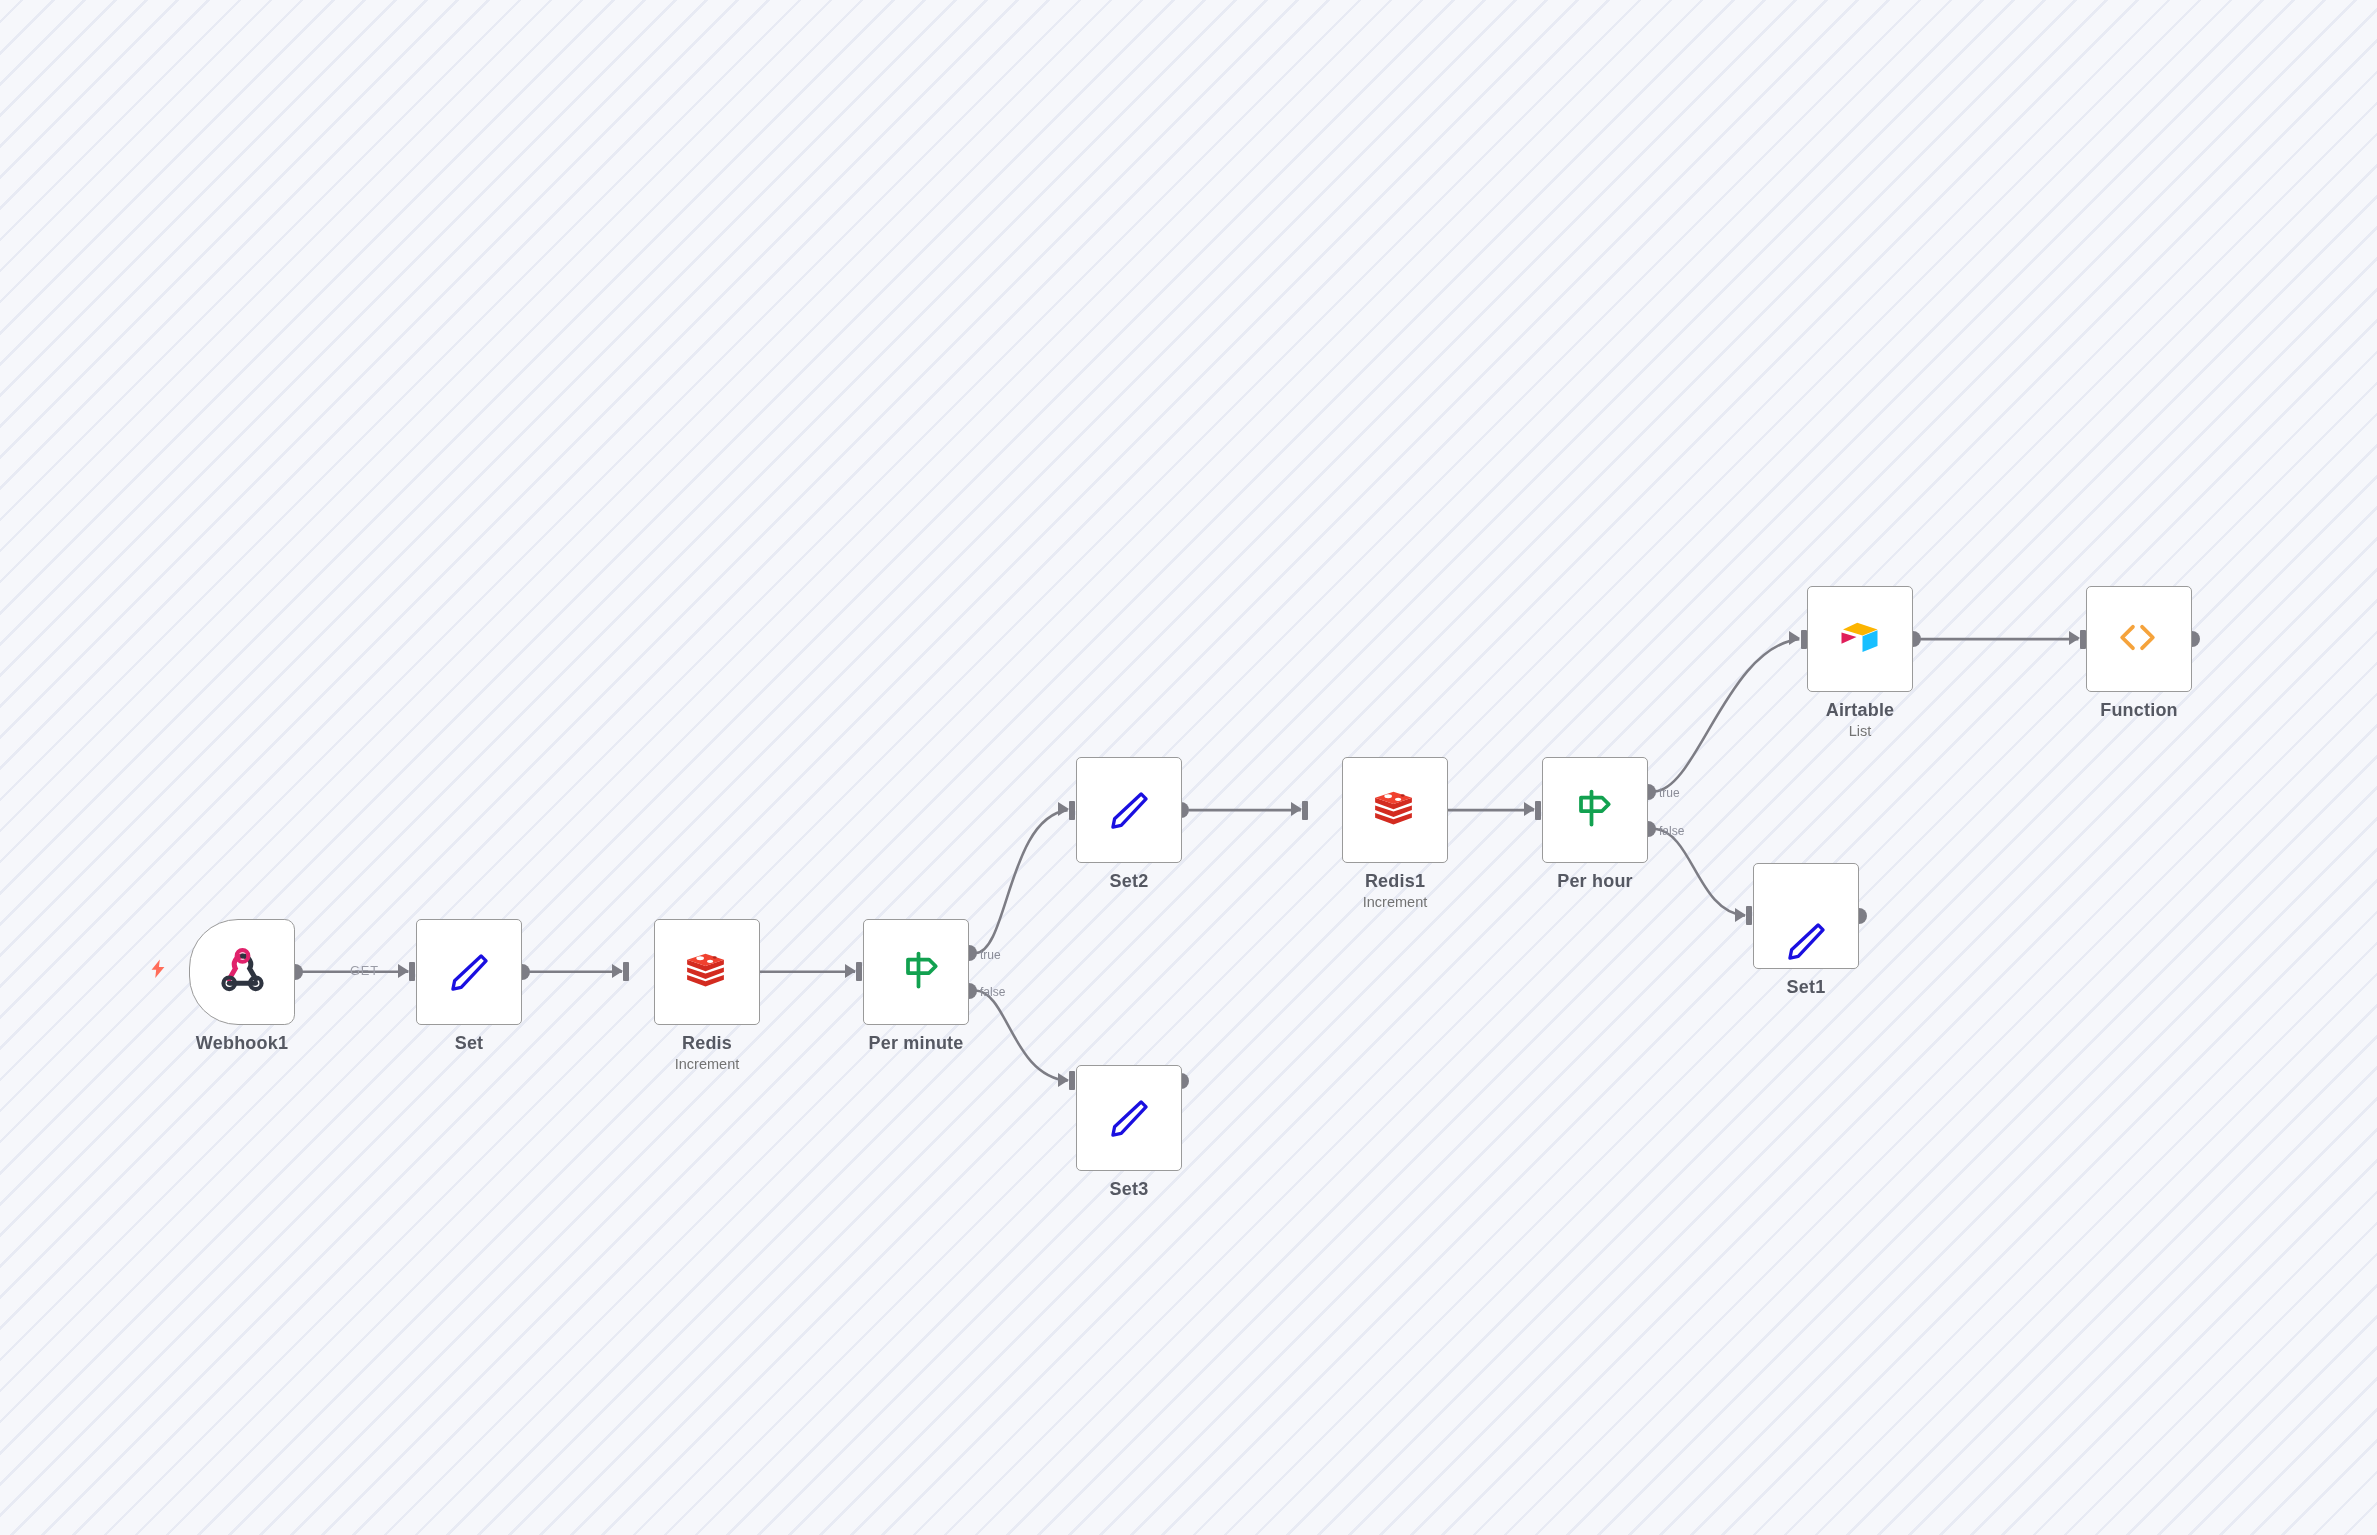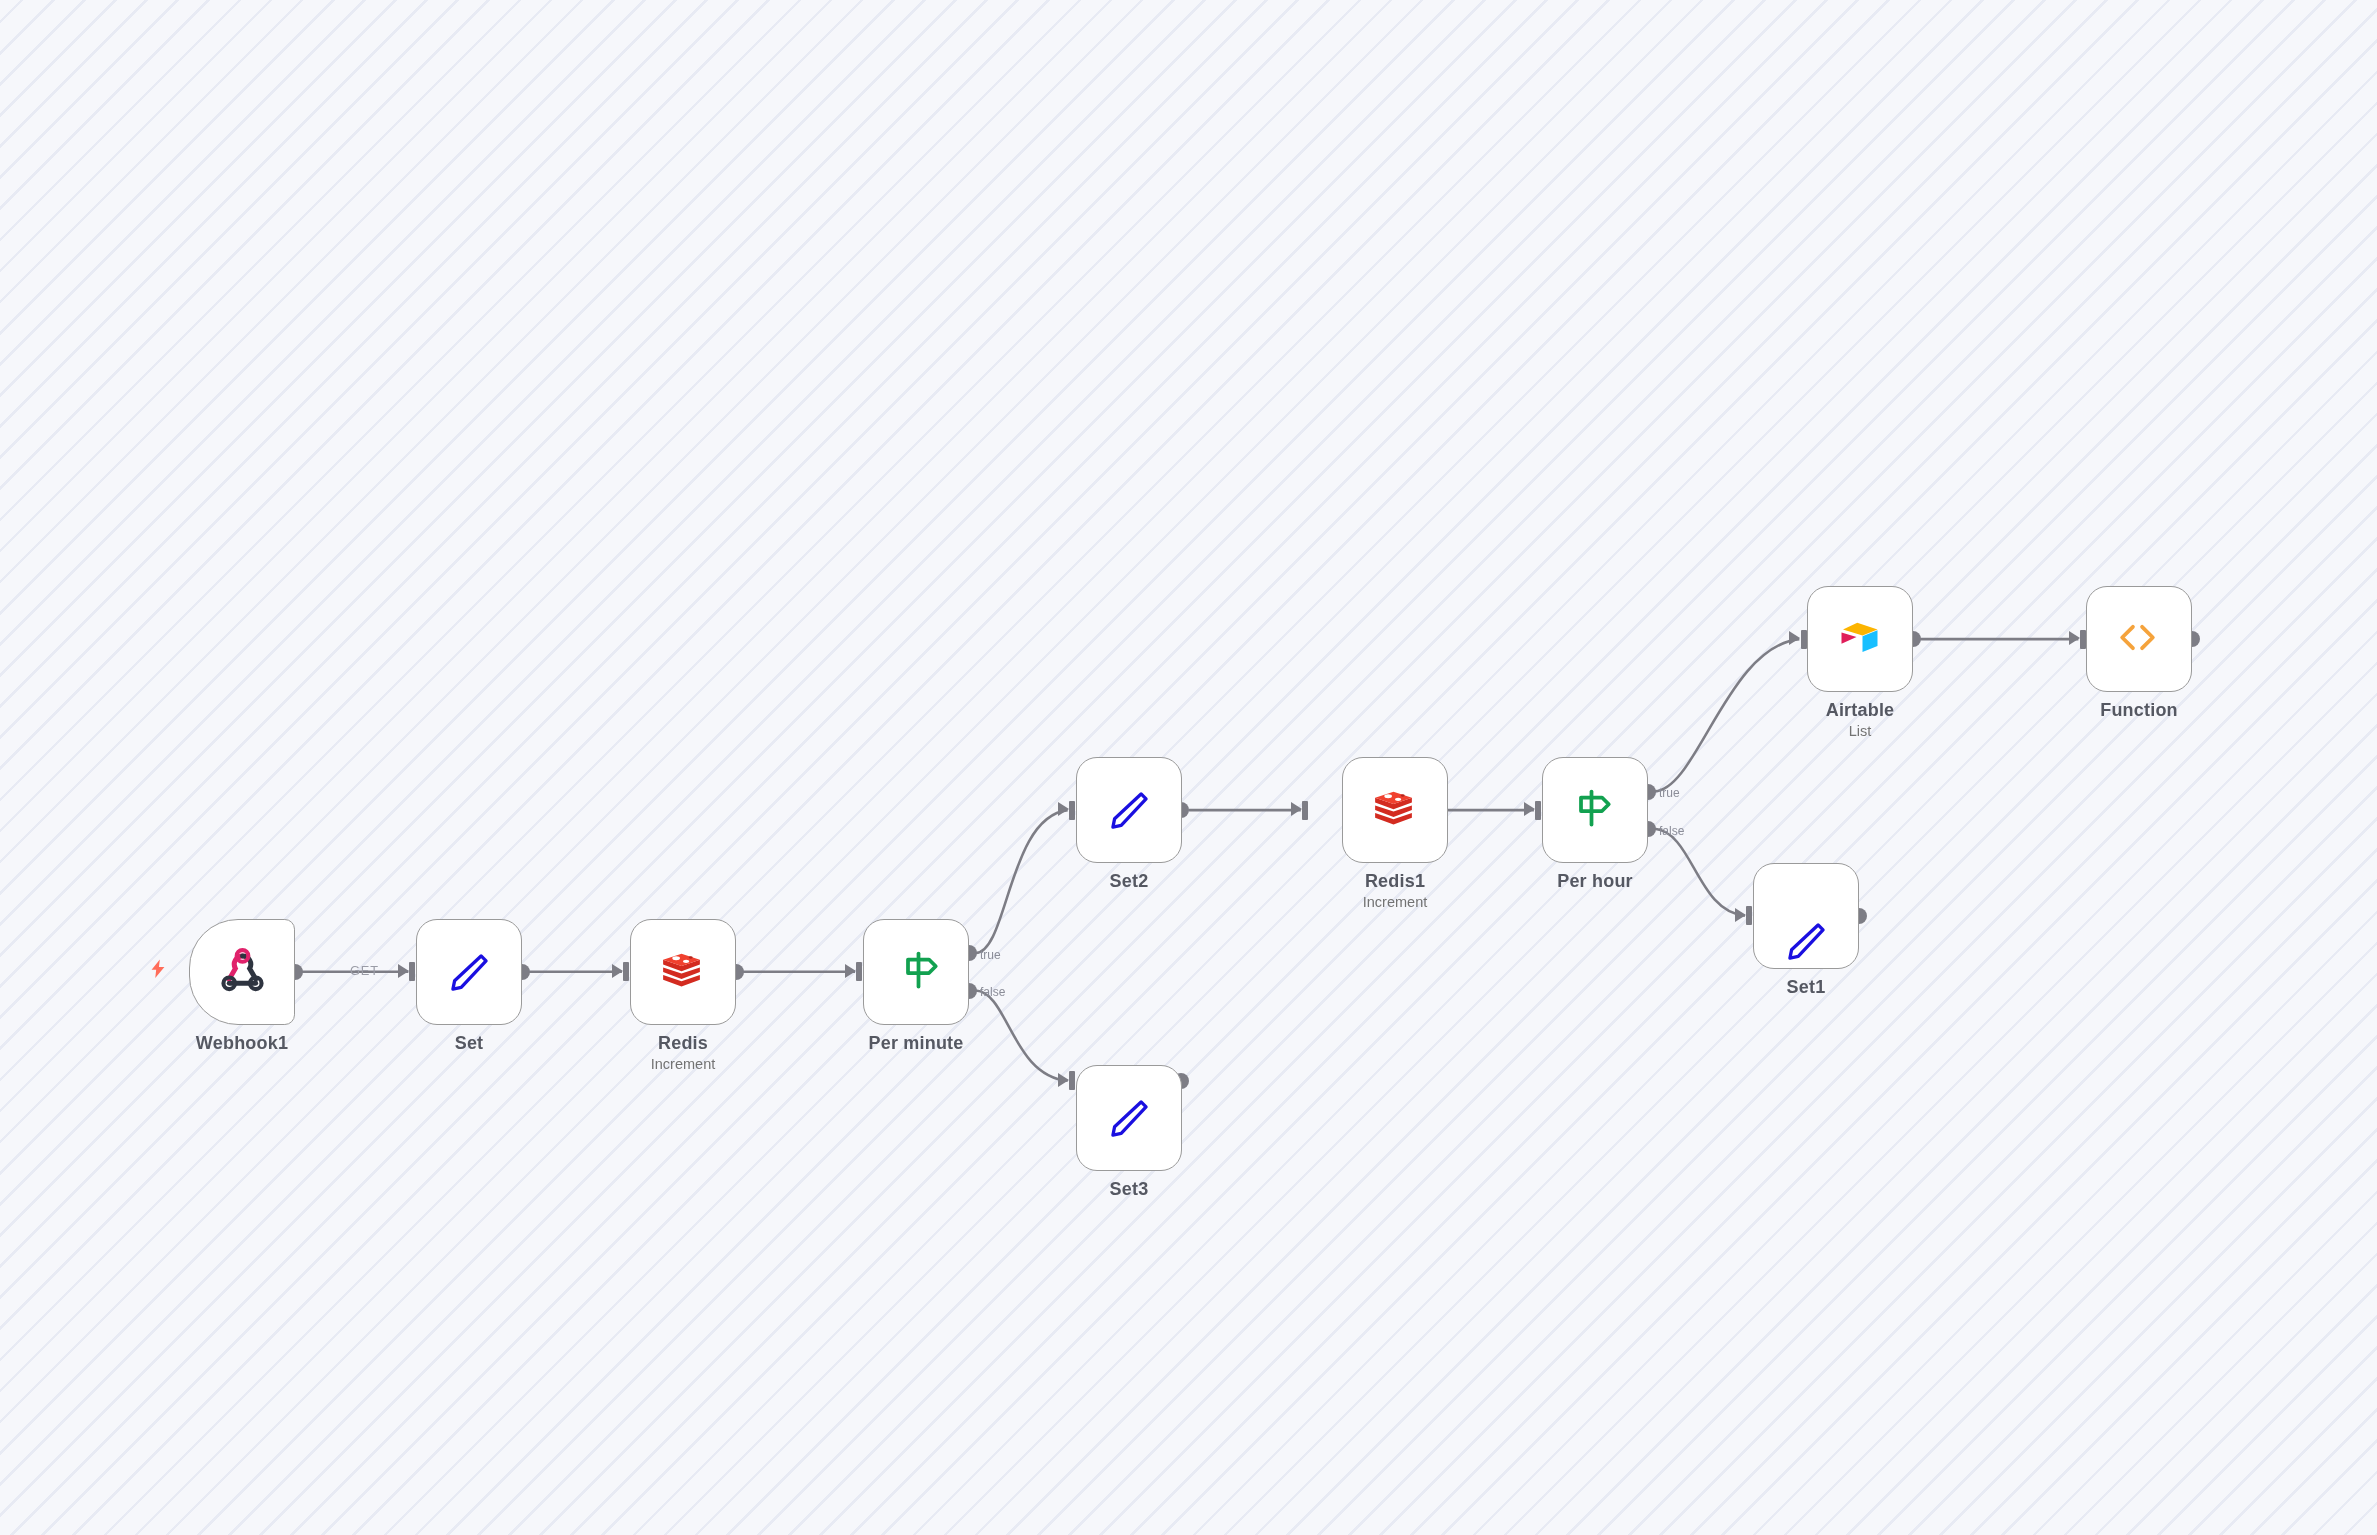--- a/index.html
+++ b/index.html
@@ -32,21 +32,21 @@
     pointer-events: none;
   }
 
   .node {
     position: absolute;
     box-sizing: border-box;
     width: 106px;
     height: 106px;
     background: #ffffff;
     border: 1.7px solid #9a9a9a;
-    border-radius: 21px;
+    border-radius: 5px;
     display: flex;
     align-items: center;
     justify-content: center;
   }
   .node.trigger {
     border-radius: 49px 10.2px 10.2px 49px;
   }
 
   .node-icon {
     width: 53px;
@@ -238,21 +238,21 @@
     <span class="node-icon">
       <svg viewBox="0 0 64 64" width="53" height="53" xmlns="http://www.w3.org/2000/svg">
         <path d="M46 12 L52 18 L22 50 L12 52 L14 42 Z" fill="none" stroke="#1a0fe0" stroke-width="4" stroke-linejoin="round"></path>
       </svg>
     </span>
     <div class="node-caption">
       <div class="node-title">Set</div>
     </div>
   </div>
 
-  <div class="node" style="left:630px; top:919px;">
+  <div class="node" style="left:654px; top:919px;">
     <span class="node-icon">
       <svg viewBox="0 0 64 64" width="49" height="49" xmlns="http://www.w3.org/2000/svg">
         <path d="M32 46 L56 38 v6 L32 53 L8 44 v-6 Z" fill="#d32b20"></path>
         <path d="M32 36 L56 28 v6 L32 43 L8 34 v-6 Z" fill="#d32b20"></path>
         <path d="M32 26 L56 18 v6 L32 33 L8 24 v-6 Z" fill="#d32b20"></path>
         <path d="M32 10 L56 18 L32 26 L8 18 Z" fill="#f0412f"></path>
         <ellipse cx="25" cy="16" rx="5" ry="2.6" fill="#ffffff"></ellipse>
         <ellipse cx="38" cy="20" rx="4" ry="2.2" fill="#ffffff"></ellipse>
         <ellipse cx="44" cy="15" rx="2.6" ry="1.5" fill="#b5241b"></ellipse>
       </svg>

